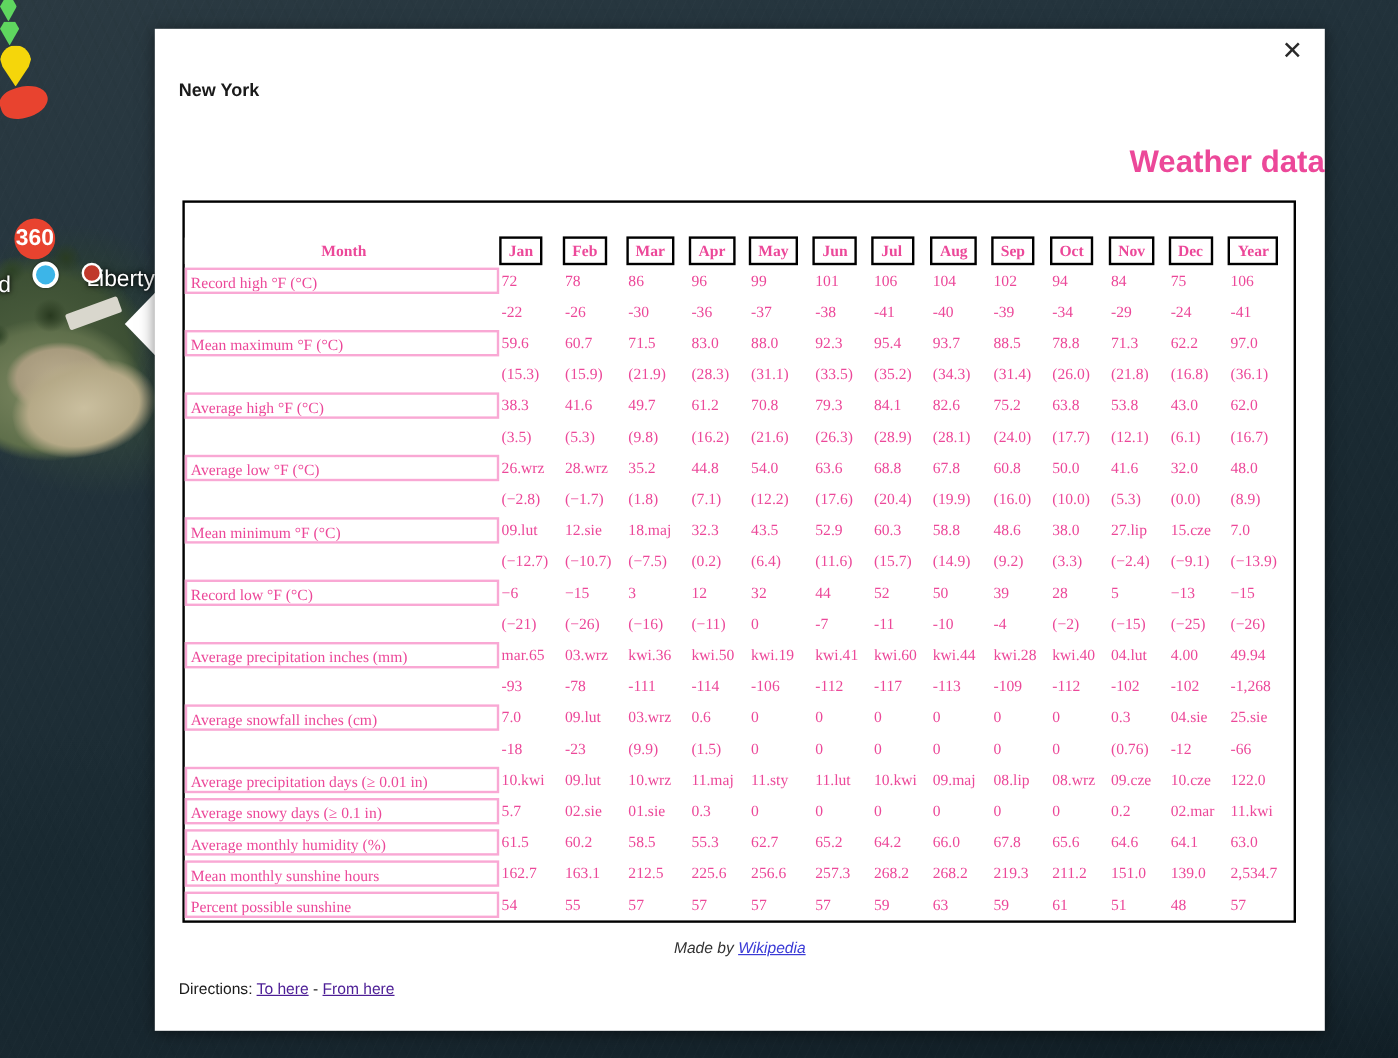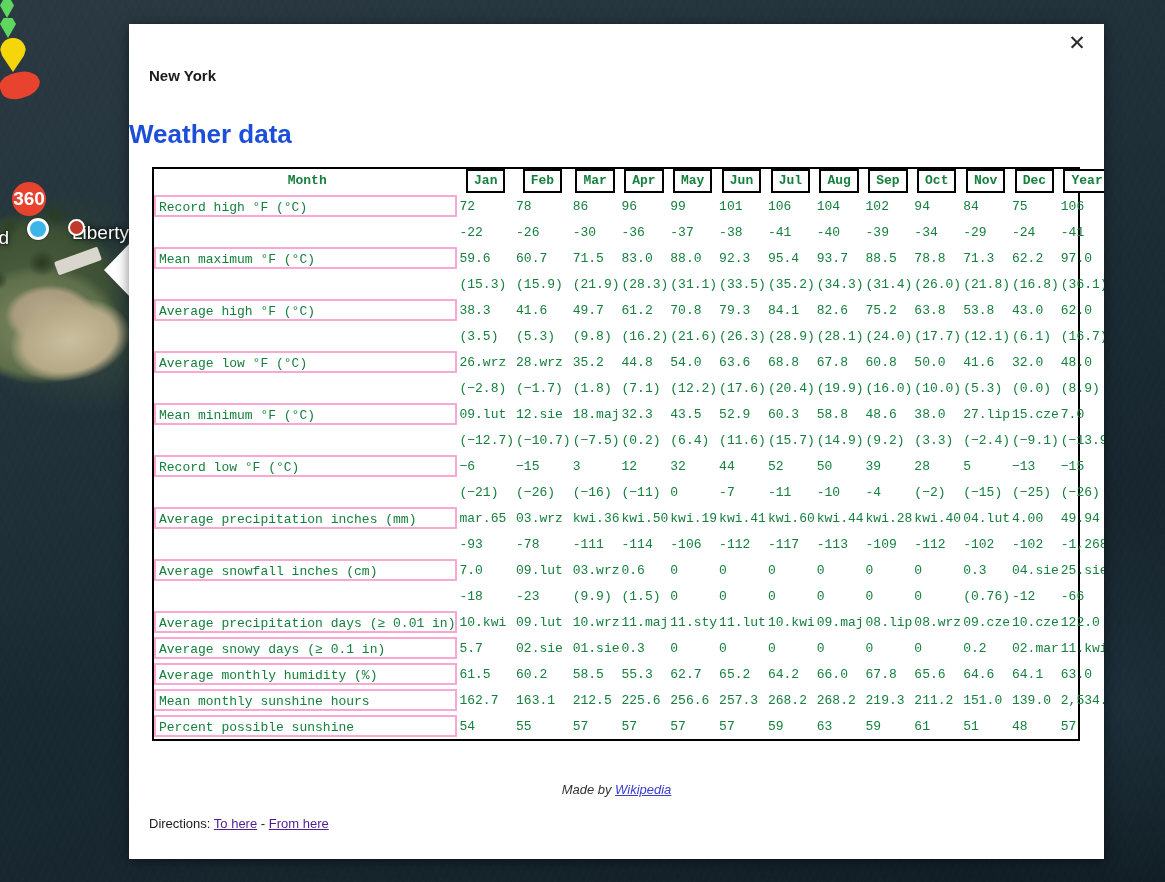--- a/index.html
+++ b/index.html
@@ -187,43 +187,44 @@
     font-size: 15px;
     font-weight: bold;
     color: #1a1a1a;
     font-family: "Liberation Sans", sans-serif;
   }
   #weather-heading {
     position: absolute;
     left: 0;
     right: 0;
     top: 95px;
-    text-align: left;
+    text-align: right;
     font-size: 26px;
     font-weight: bold;
-    color: #1d4ed8;
+    color: #ec4899;
     font-family: "Liberation Sans", sans-serif;
   }
 
   
   #weather-table-wrap {
     position: absolute;
     left: 23px;
     top: 143px;
     width: 928px;
     border: 2px solid #000000;
     box-sizing: border-box;
     background: #ffffff;
   }
   table#weather-table {
     border-collapse: collapse;
     width: 100%;
-    font-family: Liberation Mono, monospace;
+    font-family: Liberation Serif, serif;
     font-size: 13px;
-    color: #15803d;
+    color: #ec4899;
+    margin-top: 28px;
   }
   table#weather-table td, table#weather-table th {
     padding: 0;
     vertical-align: middle;
   }
   .lbl-cell {
     width: 262px;
     padding: 0 !important;
   }
   .lbl-box {
@@ -236,21 +237,21 @@
     overflow: hidden;
     box-sizing: border-box;
     background: #ffffff;
   }
   .lbl-box.center {
     text-align: center;
     font-weight: bold;
     border: none;
   }
   .month-hdr {
-    text-align: center;
+    text-align: left;
   }
   .month-box {
     display: inline-block;
     border: 2px solid #000000;
     font-weight: bold;
     font-size: 13px;
     line-height: 20px;
     min-width: 36px;
     padding: 0 6px;
     box-sizing: border-box;

